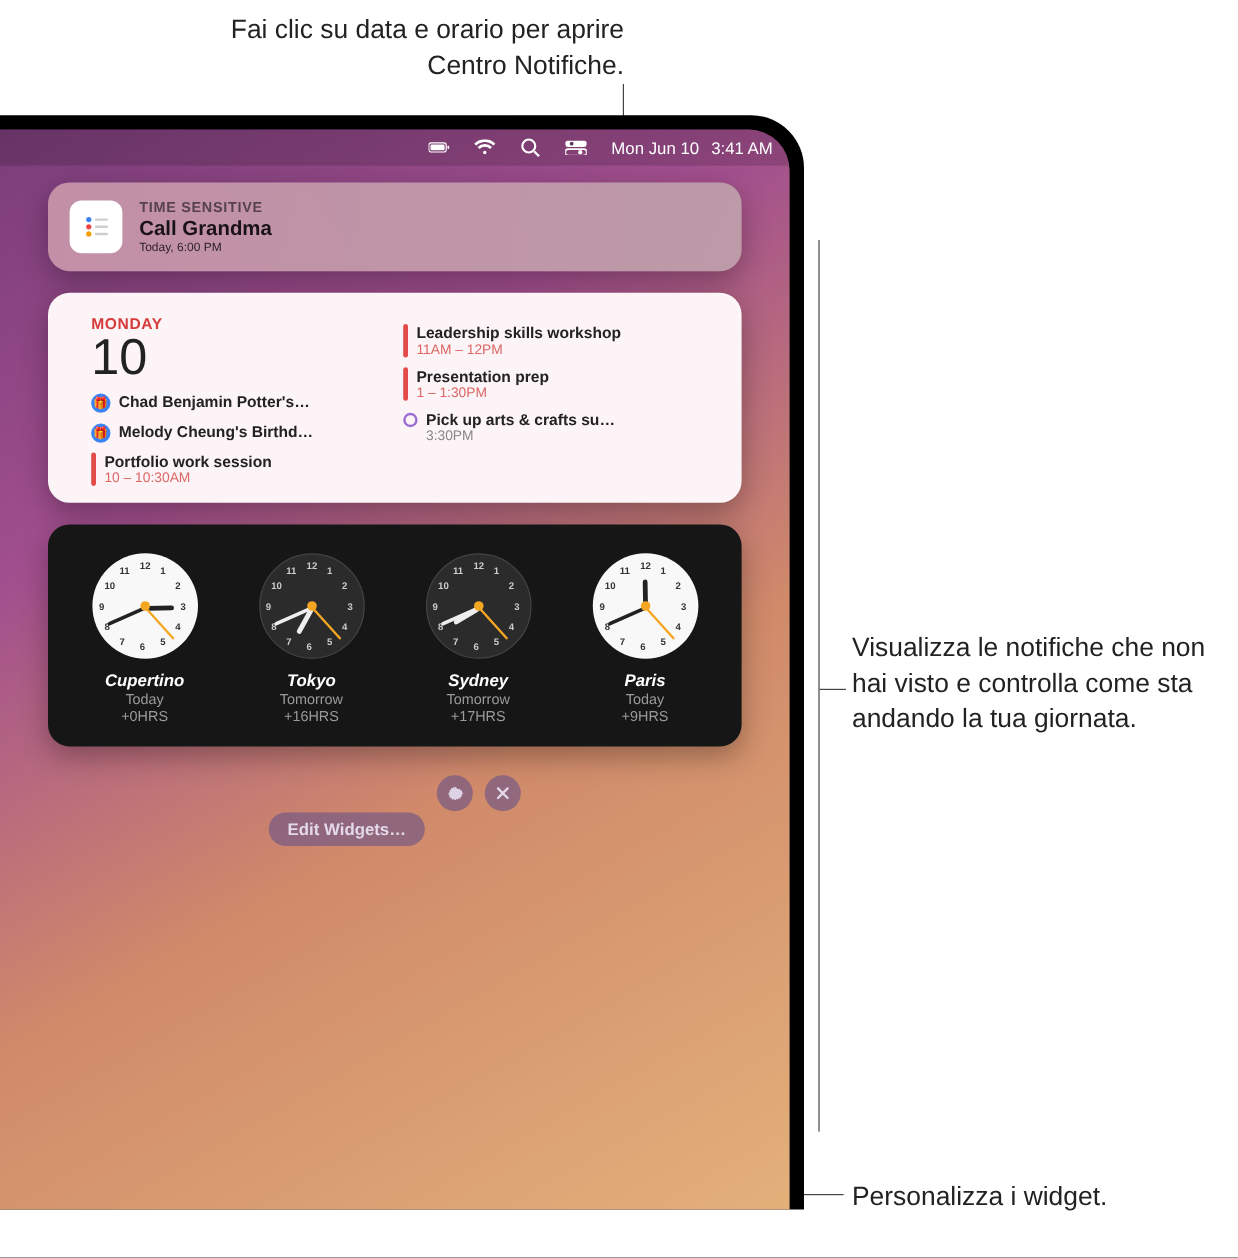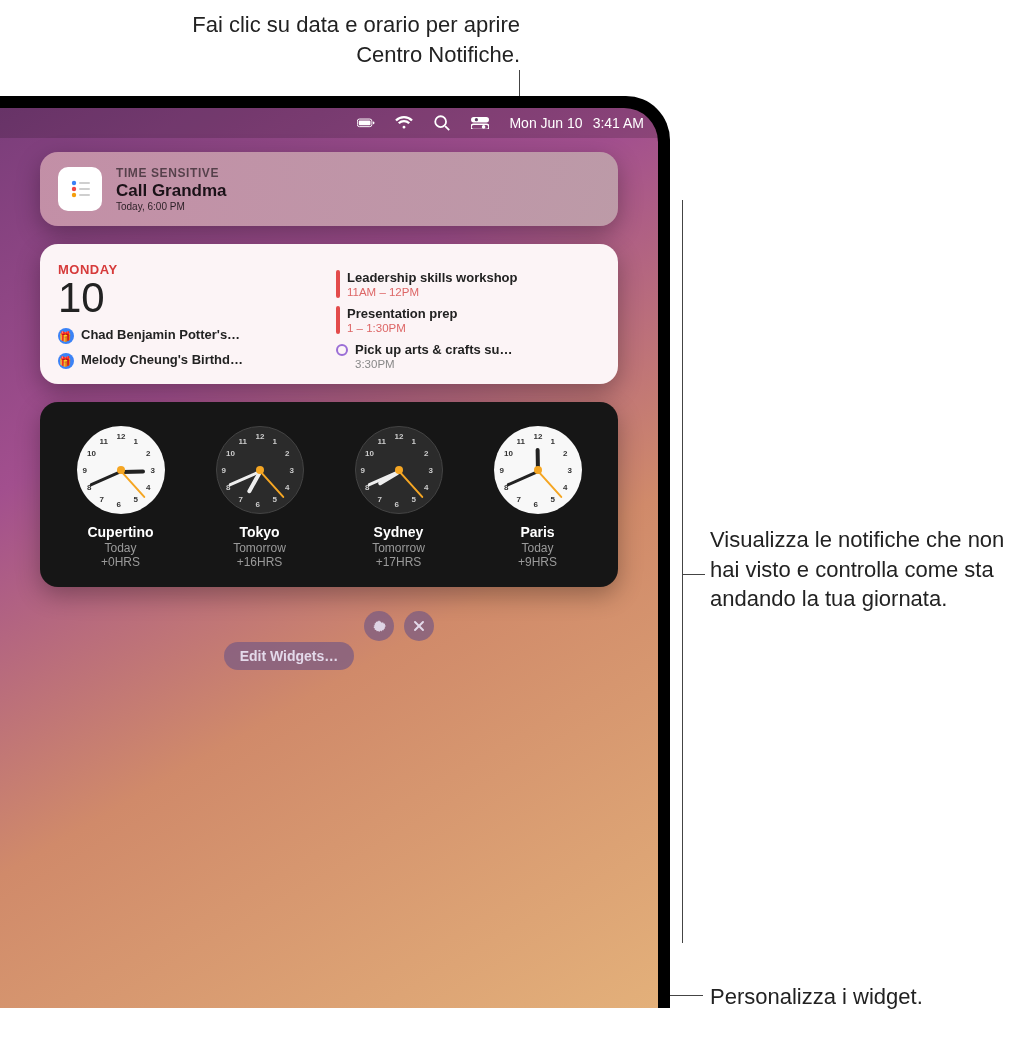--- a/index.html
+++ b/index.html
@@ -28,21 +28,21 @@
 
   .card { border-radius: 18px; overflow: hidden; box-shadow: 0 8px 24px rgba(0,0,0,.3); }
 
   .notif { background: linear-gradient(90deg, rgba(200,150,170,.92), rgba(190,160,170,.92)); padding: 14px 18px; display: flex; gap: 14px; align-items: center; }
   .notif-icon { width: 44px; height: 44px; border-radius: 10px; background: #fff; display: flex; align-items: center; justify-content: center; }
   .notif-icon svg { width: 30px; height: 30px; }
   .notif-text .tag { font-size: 12px; font-weight: 700; letter-spacing: .6px; color: rgba(40,30,35,.7); text-transform: uppercase; }
   .notif-text .title { font-size: 17px; font-weight: 700; color: #1b1218; margin-top: 1px; }
   .notif-text .time { font-size: 10px; color: #2a1f25; margin-top: 0; }
 
-  .calendar { background: #fcf4f6; padding: 18px 18px 14px; display: flex; gap: 14px; }
+  .calendar { background: #fcf4f6; padding: 18px 36px 14px; display: flex; gap: 14px; }
   .cal-left { flex: 1; }
   .cal-right { flex: 1; }
   .cal-day { font-size: 13px; font-weight: 700; color: #d63a3a; letter-spacing: .5px; text-transform: uppercase; }
   .cal-num { font-size: 42px; font-weight: 400; color: #222; line-height: 1; margin-top: 0; }
   .cal-ev { display: flex; align-items: flex-start; gap: 7px; margin-top: 8px; font-size: 13px; }
   .cal-ev .dot { width: 16px; height: 16px; border-radius: 50%; background: #3b82f6; flex-shrink: 0; margin-top: 1px; display:flex; align-items:center; justify-content:center; color:#fff; font-size:10px; font-weight:700;}
   .cal-ev .pipe { width: 4px; align-self: stretch; border-radius: 2px; flex-shrink: 0; }
   .cal-ev .ring { width: 12px; height: 12px; border: 2px solid #9b6ed6; border-radius: 50%; flex-shrink: 0; margin-top: 2px; }
   .cal-ev .ev-body { flex: 1; overflow:hidden;}
   .cal-ev .ev-title { font-weight: 600; color: #222; white-space: nowrap; overflow: hidden; text-overflow: ellipsis; }
@@ -56,21 +56,21 @@
   .clock-face.day { background: #f8f8f8; }
   .clock-face.night { background: #2b2b2b; border: 1px solid #444; }
   .hand { position: absolute; left: 50%; top: 50%; transform-origin: 0 50%; border-radius: 2px; }
   .hand.h { width: 24px; height: 4px; }
   .hand.m { width: 34px; height: 3px; }
   .hand.s { width: 36px; height: 1.5px; background: #f5a623 !important; }
   .day .hand { background: #222; } .night .hand { background: #eee; }
   .pin { position: absolute; left: 50%; top: 50%; width: 8px; height: 8px; margin: -4px 0 0 -4px; border-radius: 50%; background: #f5a623; z-index: 3; }
   .tick { position: absolute; left: 50%; top: 50%; font-size: 8px; font-weight: 600; }
   .day .tick { color: #333; } .night .tick { color: #ccc; }
-  .clock-city { font-size: 14px; font-weight: 700; color: #fff; }
+  .clock-city { font-size: 14px; font-weight: 700; color: #fff; font-style: italic; }
   .clock-day { font-size: 12px; color: #9a9a9a; margin-top: 1px; }
   .clock-off { font-size: 12px; color: #9a9a9a; }
 
   .controls { margin-top: 6px; display: flex; justify-content: center; gap: 10px; }
   .pill { background: rgba(120,90,130,.72); color: #e3d9ea; padding: 6px 16px; border-radius: 18px; font-size: 14px; font-weight: 600; border: none; cursor: pointer; margin-top: 31px; }
   .circ { width: 30px; height: 30px; border-radius: 50%; background: rgba(120,90,130,.72); color: #e3d9ea; display: flex; align-items: center; justify-content: center; cursor: pointer; }
   .circ svg { width: 16px; height: 16px; }
 </style>
 </head>
 <body>
@@ -150,20 +150,27 @@
               <div class="cal-ev ">
                 <span class="dot">🎁</span>
                 <div class="ev-body">
                   <div class="ev-title">Chad Benjamin Potter's…</div>
                 </div>
               </div>
               <div class="cal-ev ">
                 <span class="dot">🎁</span>
                 <div class="ev-body">
                   <div class="ev-title">Melody Cheung's Birthd…</div>
+                </div>
+              </div>
+              <div class="cal-ev red">
+                <span class="pipe red"></span>
+                <div class="ev-body">
+                  <div class="ev-title">Portfolio work session</div>
+                  <div class="ev-time">10 – 10:30AM</div>
                 </div>
               </div>
             </div>
         </div>
         <div class="cal-right" id="cal-right-events">
             <div class="cal-ev red">
               <span class="pipe red"></span>
               <div class="ev-body">
                 <div class="ev-title">Leadership skills workshop</div>
                 <div class="ev-time">11AM – 12PM</div>

